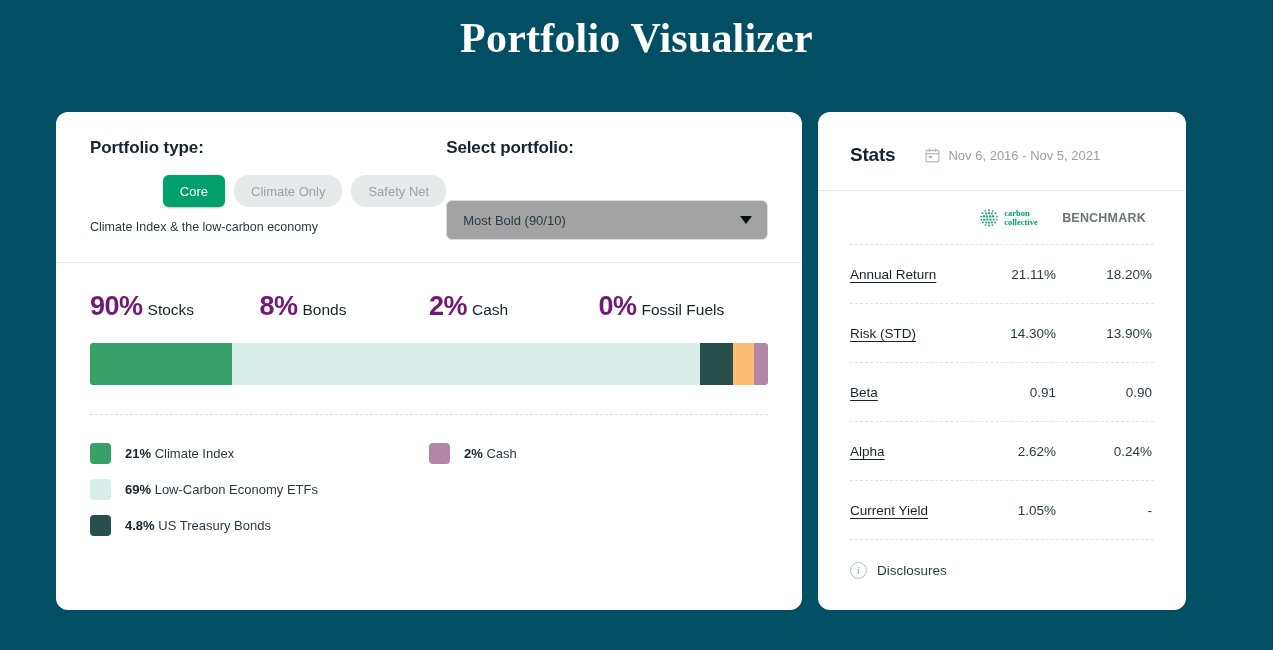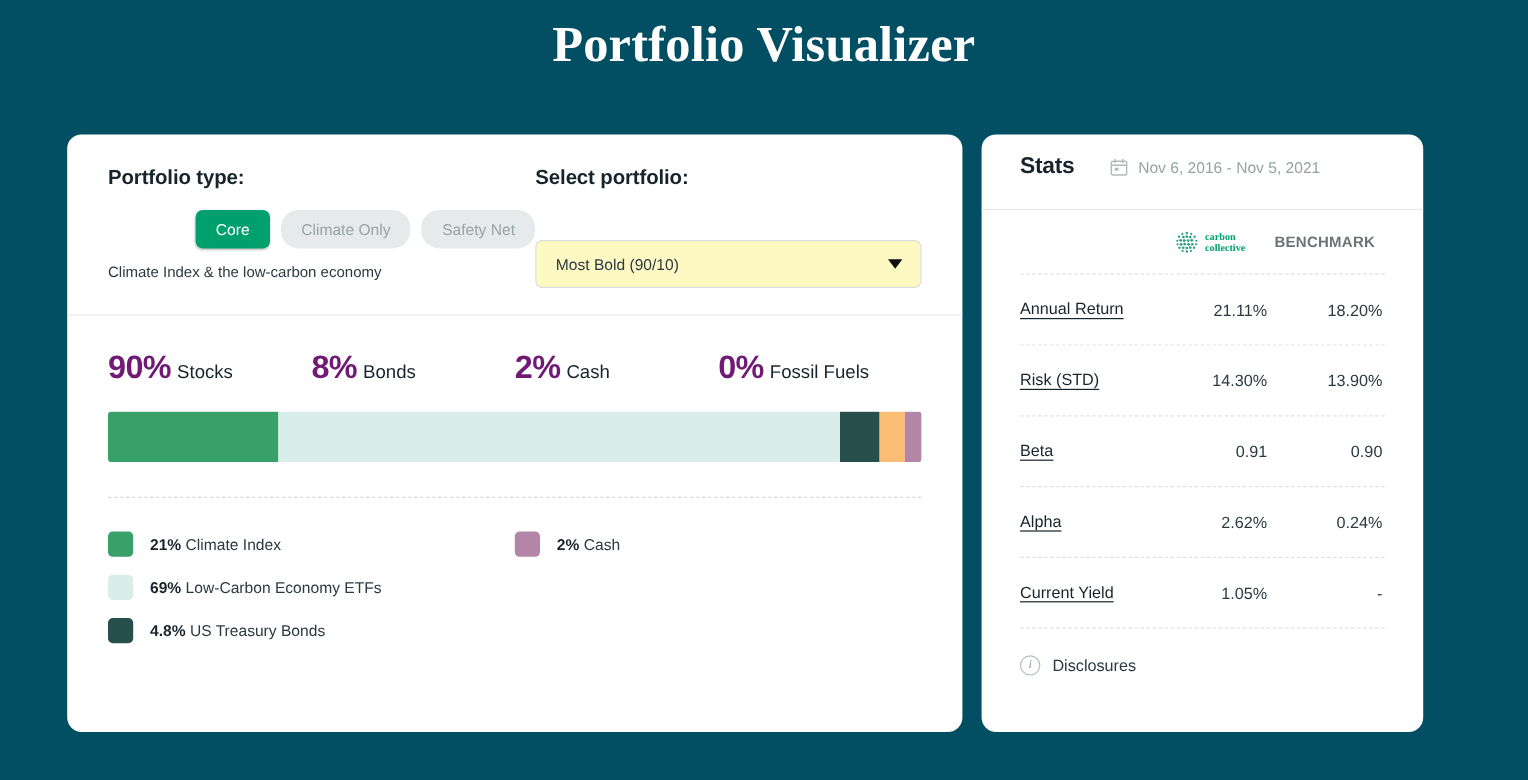--- a/index.html
+++ b/index.html
@@ -88,21 +88,21 @@
     font-size: 12.5px;
     color: #2b3a42;
   }
 
   .select-wrap { position: relative; }
   .select-box {
     width: 100%;
     height: 40px;
     border: 1px solid #dadfe0;
     border-radius: 6px;
-    background: #fef9c3;
+    background: #a3a3a3;
     display: flex;
     align-items: center;
     padding: 16px 16px;
     font-size: 13px;
     color: #2b3a42;
     cursor: pointer;
     margin-top: 42px;
   }
   .caret {
     position: absolute;
@@ -169,21 +169,21 @@
     margin-left: 14px;
     font-size: 13px;
     color: #2b3a42;
   }
   .legend-text b { color: #17242b; }
 
   
   .stats-head {
     display: flex;
     align-items: center;
-    padding: 16px 32px 24px 32px;
+    padding: 32px 32px 24px 32px;
     border-bottom: 1px solid #e8e8e8;
   }
   .stats-title {
     font-size: 19px;
     font-weight: bold;
     color: #17242b;
     letter-spacing: -0.2px;
   }
   .date-range {
     margin-left: 30px;

